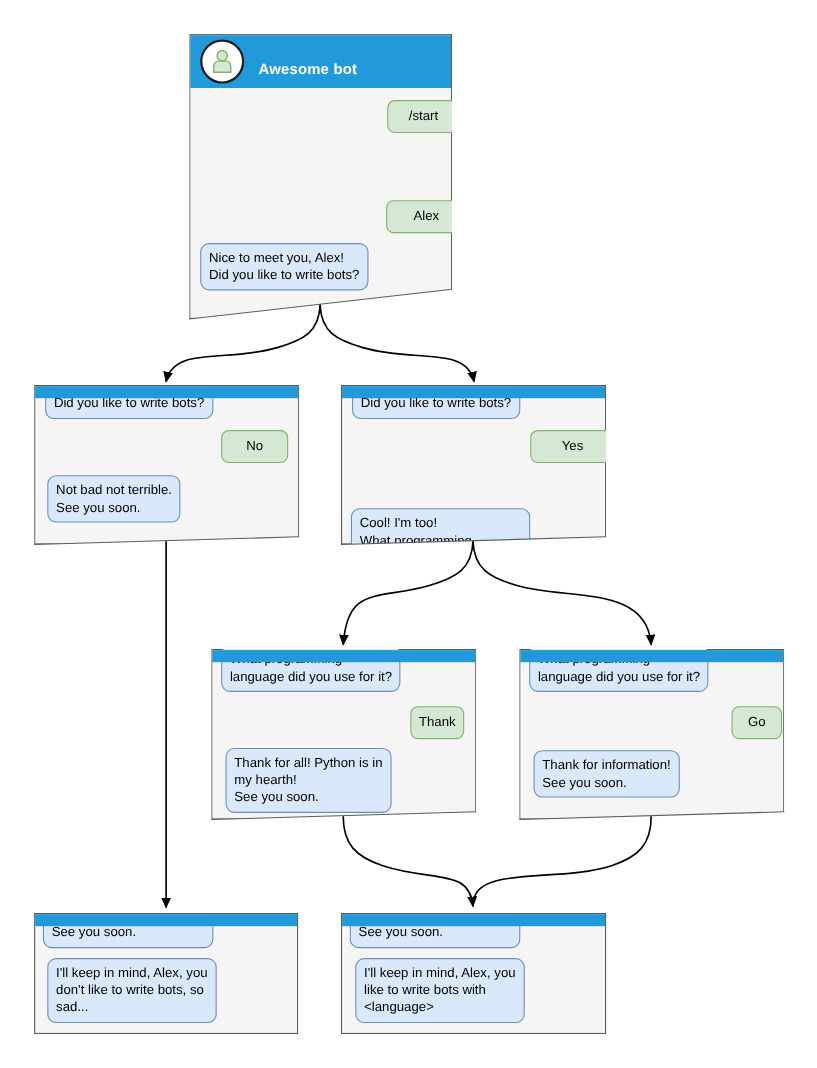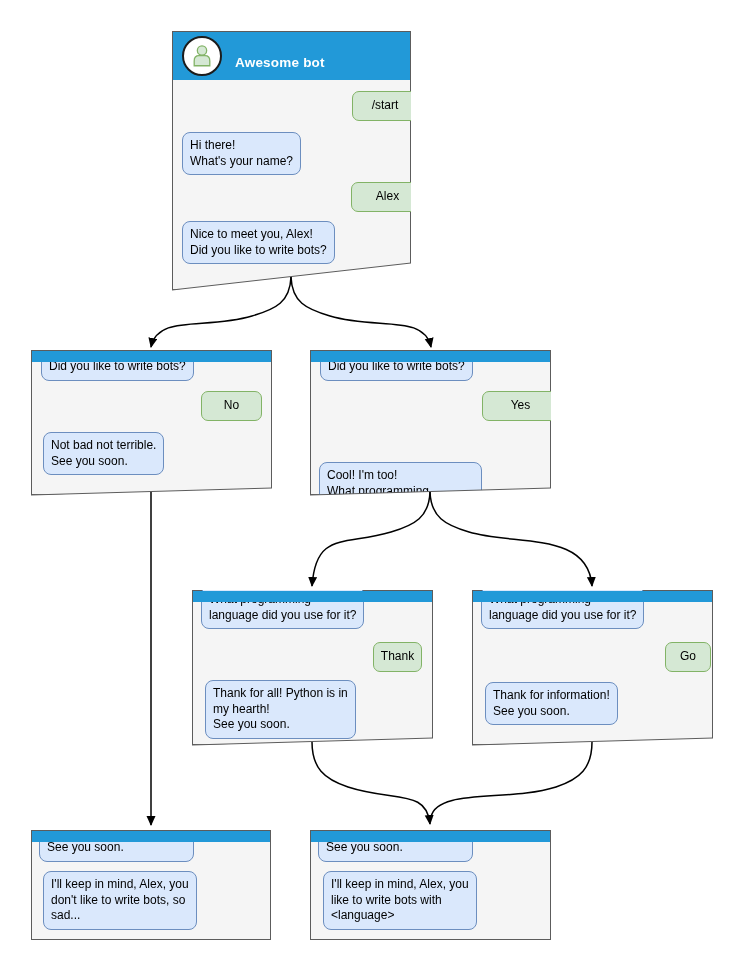--- a/index.html
+++ b/index.html
@@ -68,22 +68,20 @@
     <div class="hdr main">
       <span class="avatar">
         <svg width="26" height="26" viewBox="0 0 24 24">
           <circle cx="12" cy="7" r="4.3" fill="#d5e8d4" stroke="#82b366" stroke-width="1.2"></circle>
           <path d="M4.8 21 L4.8 16.5 Q4.8 11.6 9.2 11.6 L14.8 11.6 Q19.2 11.6 19.2 16.5 L19.2 21 Z" fill="#d5e8d4" stroke="#82b366" stroke-width="1.2"></path>
         </svg>
       </span>
       <span class="title">Awesome bot</span>
     </div>
     <div class="bubble user" style="left:179px;top:59px;width:66px;">/start</div>
-    <div class="bubble bot" style="left:9px;top:100px;">Hi there!
-What's your name?</div>
     <div class="bubble user" style="left:178px;top:150px;width:73px;">Alex</div>
     <div class="bubble bot" style="left:9px;top:189px;">Nice to meet you, Alex!
 Did you like to write bots?</div>
   </div>
 
   <div class="node" style="left:31px;top:350px;width:241px;height:145px;clip-path:polygon(0 0,100% 0,100% 138px,0 100%);">
     <div class="hdr small"></div>
     <div class="bubble bot under" style="left:9px;top:2px;">Did you like to write bots?</div>
     <div class="bubble user" style="left:169px;top:40px;width:61px;">No</div>
     <div class="bubble bot" style="left:11px;top:81px;">Not bad not terrible.

